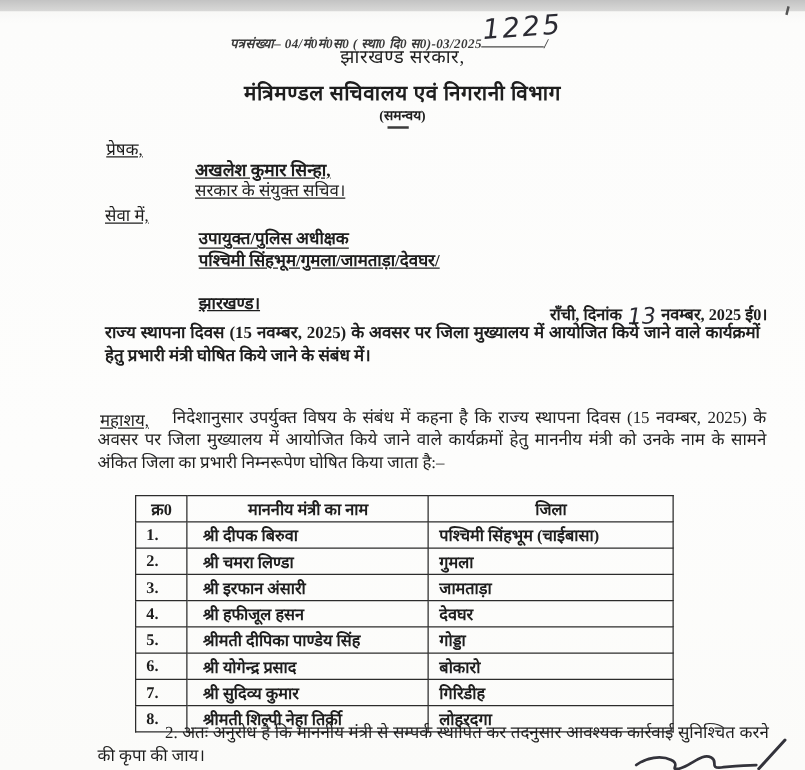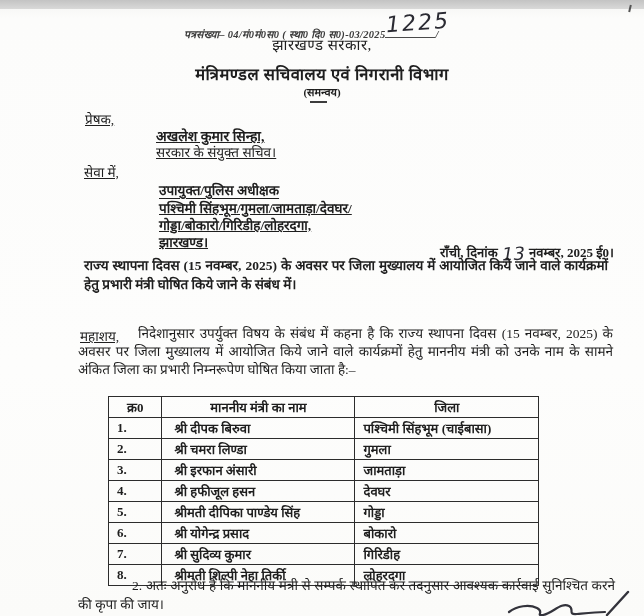--- a/index.html
+++ b/index.html
@@ -47,21 +47,21 @@
   .subject-text { font-size:13.5px; font-weight:600; line-height:18.6px; text-align:justify; }
 
   .para1 { position:absolute; top:325px; left:78px; width:535px; font-size:13.5px;
     font-weight:500; line-height:18.2px; text-align:justify; text-indent:60px; }
   .para2 { position:absolute; top:577px; left:78px; width:537px; font-size:13.5px;
     font-weight:500; line-height:18.5px; text-align:justify; text-indent:54px; }
 
   table.minister { position:absolute; top:396px; left:108px; width:431px;
     border-collapse:collapse; font-size:13px; }
   table.minister th, table.minister td {
-    border:1.4px solid #2c2c2c; padding:1px 18px; height:19.5px; font-weight:600;
+    border:1.4px solid #2c2c2c; padding:1px 12px; height:19.5px; font-weight:600;
     vertical-align:middle; }
   table.minister th { font-weight:700; text-align:center; }
   table.minister td.sn { width:34px; text-align:left; padding-left:8px; }
   table.minister td.nm { width:193px; padding-left:12px; }
   table.minister td.ds { padding-left:8px; }
 
   .sig-svg { position:absolute; left:495px; top:588px; }
 </style>
 </head>
 <body>
@@ -81,21 +81,20 @@
   <div class="head-center govt3">(समन्वय)</div>
   <div class="head-dash"></div>
 
   <div class="abs fs13" style="top:110px; left:85px;">प्रेषक,</div>
   <div class="abs sender-name" style="top:126px; left:156px;">अखलेश कुमार सिन्हा,</div>
   <div class="abs fs13" style="top:143px; left:156px;">सरकार के संयुक्त सचिव।</div>
 
   <div class="abs fs13" style="top:163px; left:84px;">सेवा में,</div>
   <div class="abs fs13 bold underline" style="top:181px; left:159px;">उपायुक्त/पुलिस अधीक्षक</div>
   <div class="abs fs13" style="top:199px; left:159px; font-weight:600;">पश्चिमी सिंहभूम/गुमला/जामताड़ा/देवघर/</div>
-  <div class="abs fs13" style="top:216px; left:159px; font-weight:600;">गोड्डा/बोकारो/गिरिडीह/लोहरदगा,</div>
   <div class="abs fs13" style="top:233px; left:159px; font-weight:600;">झारखण्ड।</div>
 
   <div class="dateline">
     <span>राँची, दिनांक</span>
     <span class="hw hw-13">13</span>
     <span>नवम्बर, 2025 ई0।</span>
   </div>
 
   <div class="subject-row">
     <div class="subject-text">राज्य स्थापना दिवस (15 नवम्बर, 2025) के अवसर पर जिला मुख्यालय में आयोजित किये जाने वाले कार्यक्रमों हेतु प्रभारी मंत्री घोषित किये जाने के संबंध में।</div>

